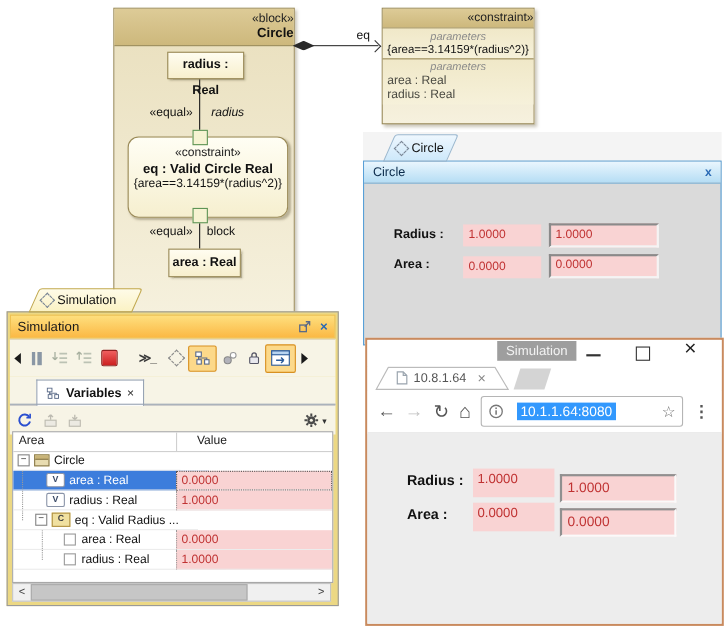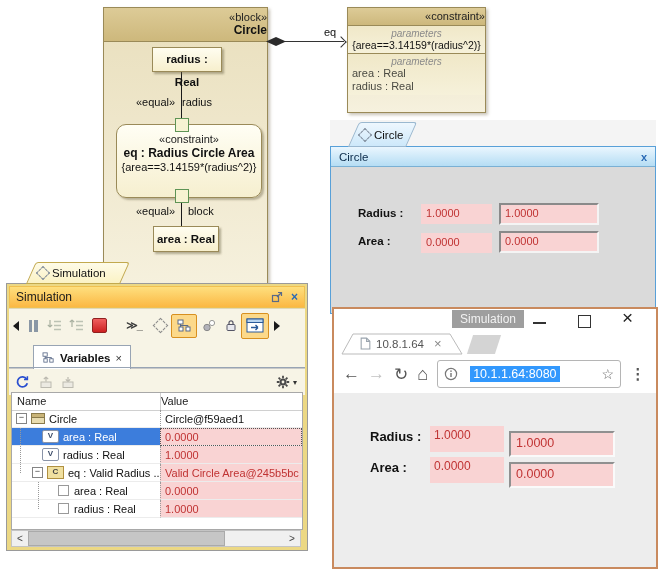--- a/index.html
+++ b/index.html
@@ -111,25 +111,25 @@
   </div>
 
   <div class="abs vline" style="left:181px;top:72px;height:47px;z-index:2;"></div>
   <div class="abs vline" style="left:181px;top:202px;height:24px;z-index:2;"></div>
 
   <div class="abs part-box" style="left:152px;top:47px;width:68px;height:23px;line-height:23px;z-index:3;">
     <span>radius : Real</span>
   </div>
 
   <div class="abs clabel" style="left:136px;top:96px;z-index:3;">«equal»</div>
-  <div class="abs clabel" style="left:182px;top:96px;z-index:3;">radius</div>
+  <div class="abs clabel" style="left:192px;top:96px;z-index:3;font-style:italic;">radius</div>
 
   <div class="abs cprop" style="left:116px;top:124px;width:144px;height:64px;z-index:3;">
     <div class="stereo">«constraint»</div>
-    <div style="font-size:12px;font-weight:bold;margin-top:1px;">eq : Radius Circle Area</div>
+    <div style="font-size:12px;font-weight:bold;margin-top:1px;">eq : Valid Circle Real</div>
     <div style="font-size:11px;margin-top:1px;">{area==3.14159*(radius^2)}</div>
   </div>
   <div class="abs pin" style="left:175px;top:118px;z-index:4;"></div>
   <div class="abs pin" style="left:175px;top:189px;z-index:4;"></div>
 
   <div class="abs clabel" style="left:136px;top:205px;z-index:3;">«equal»</div>
   <div class="abs clabel" style="left:188px;top:205px;z-index:3;">block</div>
 
   <div class="abs part-box" style="left:153px;top:226px;width:64px;height:24px;line-height:24px;z-index:3;">
     <span>area : Real</span>
@@ -296,36 +296,33 @@
             </g>
             <circle cx="7" cy="7" r="3.6" fill="#4a4a4a"></circle>
             <circle cx="7" cy="7" r="1.4" fill="#f7f4e6"></circle>
           </svg>
         <span style="font-size:8px;color:#333;">▾</span>
       </span>
     </div>
 
     <div class="vtable" style="left:4px;top:108px;width:290px;height:136px;">
       <div class="vhead">
-        <span style="position:absolute;left:5px;top:2px;">Name</span>
-        <span style="position:absolute;left:149px;top:2px;text-align:right;">Value</span>
+        <span style="position:absolute;left:5px;top:2px;">Area</span>
+        <span style="position:absolute;left:167px;top:2px;text-align:right;">Value</span>
         <span style="position:absolute;left:148px;top:0;bottom:0;border-left:1px solid #d0d0d0;"></span>
       </div>
 
       <div class="vrow" style="top:17px;">
         <div class="vcell vname" style="gap:4px;padding-left:4px;">
           <span class="expander">−</span>
           <span class="icon-block">
               <div></div>
             </span>
           <span>Circle</span>
         </div>
-        <div class="vcell vval">
-            <span>Circle@f59aed1</span>
-          </div>
       </div>
 
       <div class="vrow" style="top:35px;">
         <div class="vcell vname selname" style="gap:4px;padding-left:30px;">
           <span class="tln" style="left:8px;"></span>
           <span class="icon-v">V</span>
           <span>area : Real</span>
         </div>
         <div class="vcell vval pinkc" style="outline:1px dotted #555;outline-offset:-1px;">
             <span>0.0000</span>
@@ -343,23 +340,20 @@
           </div>
       </div>
 
       <div class="vrow" style="top:71px;">
         <div class="vcell vname" style="gap:4px;padding-left:20px;">
           <span class="tln" style="left:8px;height:9px;bottom:auto;"></span>
           <span class="expander">−</span>
           <span class="icon-c">C</span>
           <span>eq : Valid Radius ...</span>
         </div>
-        <div class="vcell vval pinkc">
-            <span>Valid Circle Area@245b5bc</span>
-          </div>
       </div>
 
       <div class="vrow" style="top:89px;">
         <div class="vcell vname" style="gap:5px;padding-left:46px;">
           <span class="tln" style="left:26px;"></span>
           <span class="icon-p"></span>
           <span>area : Real</span>
         </div>
         <div class="vcell vval pinkc">
             <span>0.0000</span>

